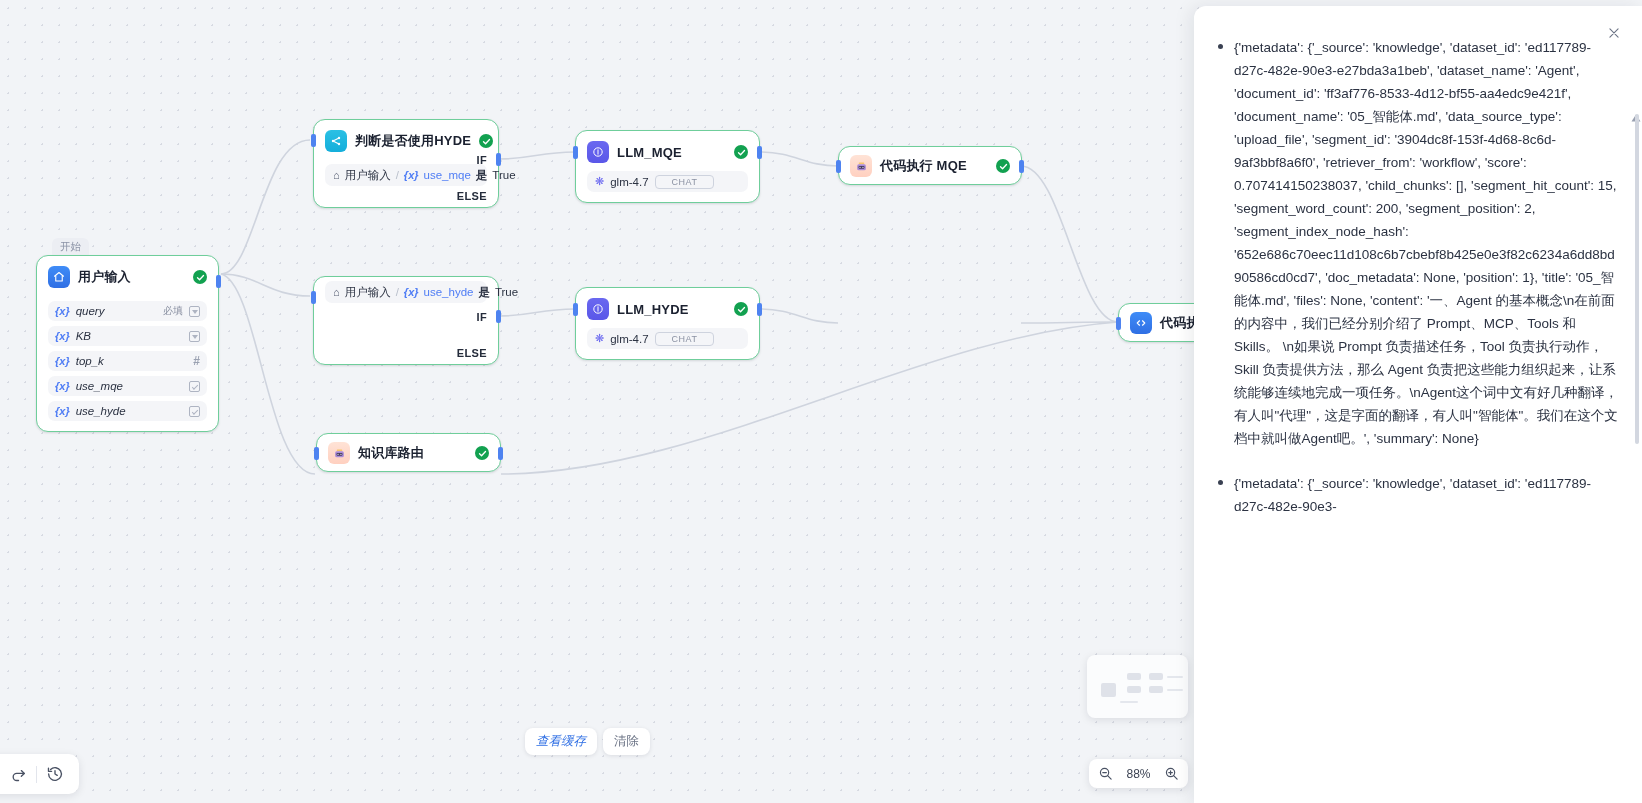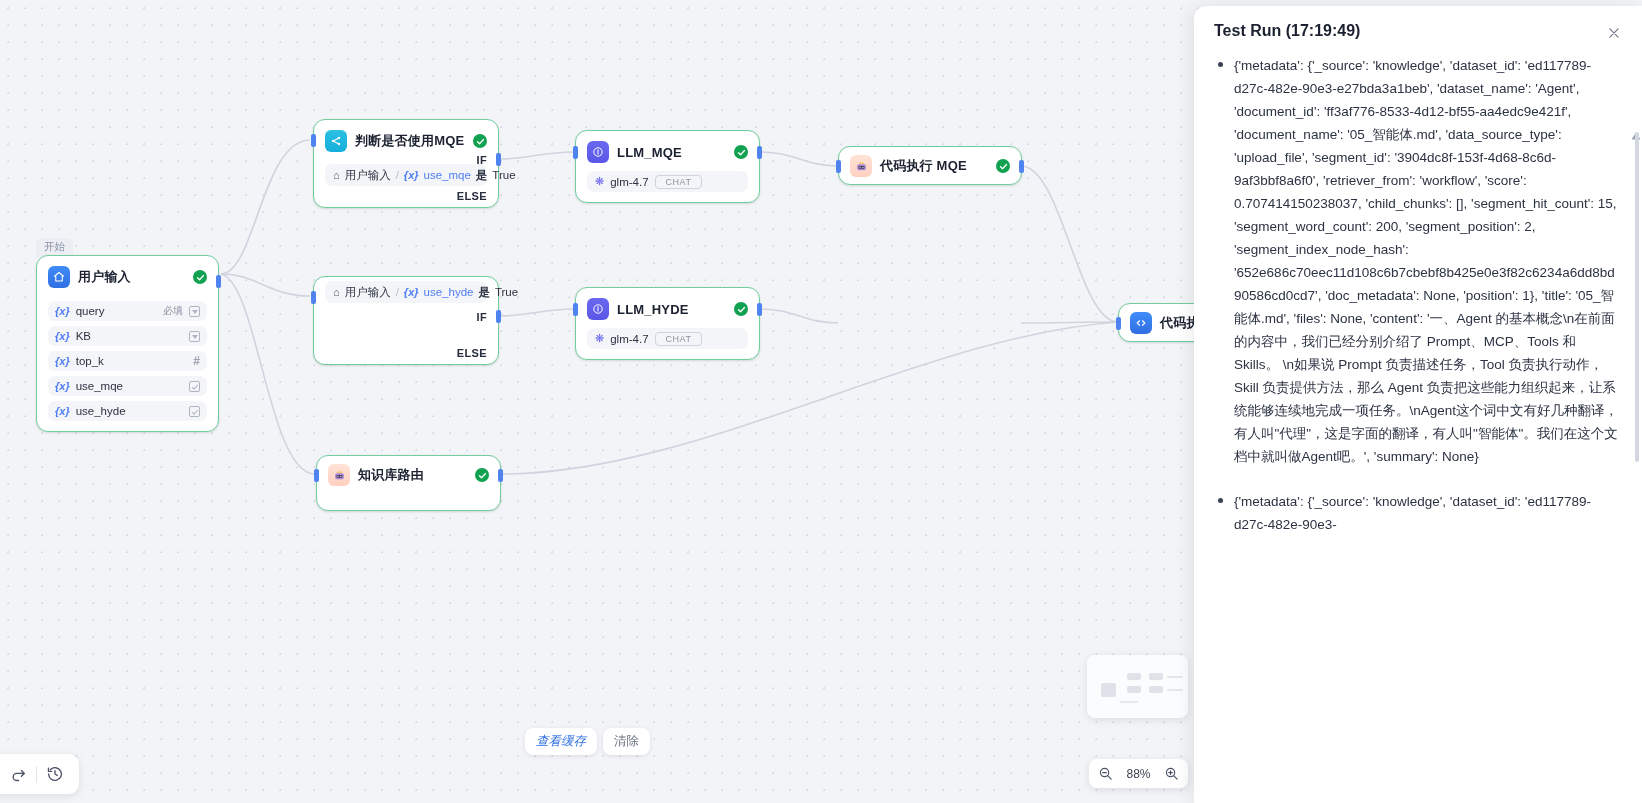--- a/index.html
+++ b/index.html
@@ -59,21 +59,21 @@
   .node-body { padding: 0 11px 10px 11px; }
 
   
   .var-row {
     display: flex; align-items: center; gap: 6px;
     background: #f4f5f8; border-radius: 7px;
     height: 20px; margin-top: 5px; padding: 0 7px;
     font-size: 11.5px; color: #2b3242;
   }
   .var-x { color: #4f7df5; font-style: italic; font-size: 11px; font-weight: 600;}
-  .var-name { color: #2b3242; }
+  .var-name { color: #2b3242; font-style: italic; }
   .var-tail { margin-left: auto; display:flex; align-items:center; gap:6px; color:#9aa1b1; font-size: 10.5px;}
   .req { color:#8b92a3; font-size: 10px; }
   .tinybox {
     width: 11px; height: 11px; border: 1.2px solid #aeb4c2; border-radius: 2px;
     display:inline-block; position: relative;
   }
   .tinybox.sel::after{
     content:""; position:absolute; left:2px; top:3.5px;
     width:5px;height:2px;border-left:1.2px solid #aeb4c2;border-bottom:1.2px solid #aeb4c2;
     transform:rotate(-45deg);
@@ -107,21 +107,21 @@
 
   
   .model {
     display:flex; align-items:center; gap:6px;
     background:#f4f5f8; border-radius:7px; height:21px; padding:0 8px;
     font-size:11.5px; color:#2b3242;
   }
   .model .dot { color:#6a68f0; font-size:11px; }
   .chat-tag {
     border:1px solid #ced3de; color:#8b92a3; border-radius:4px;
-    font-size:9px; padding:0 10px; line-height:12px; letter-spacing:.5px;
+    font-size:9px; padding:0 16px; line-height:12px; letter-spacing:.5px;
   }
 
   .node-tag {
     position:absolute; font-size:10.5px; color:#8b93a6;
     background:#eceef3; border-radius:6px 6px 0 0; padding:2px 8px 3px 8px;
   }
 
   .port {
     position:absolute; width:5px; height:13px; border-radius:2px;
     background:#4e83f0;
@@ -235,21 +235,21 @@
         <path d="M760,309 C795,309 805,323 838,323"></path>
 
         <path d="M1021,166 C1062,166 1078,322 1118,322"></path>
 
         <path d="M1021,323 C1060,323 1080,322 1118,322"></path>
 
         <path d="M501,474 C700,474 920,336 1118,322"></path>
       </g>
     </svg>
 
-    <div class="node-tag" style="left:36px; top:238px;">开始</div>
+    <div class="node-tag" style="left:52px; top:238px;">开始</div>
     <div class="node" style="left:36px; top:255px; width:183px;">
       <div class="node-head">
         <span class="node-icon ic-blue">
           <svg width="12" height="12" viewBox="0 0 24 24" fill="none" stroke="#fff" stroke-width="2.2" stroke-linecap="round" stroke-linejoin="round">
             <path d="M3 10.5 12 3l9 7.5"></path>
               <path d="M5.5 9.5V20h13V9.5"></path>
           </svg>
         </span>
         <span class="node-title">用户输入</span>
         <span class="ok-badge">
@@ -308,21 +308,21 @@
     <div class="node" style="left:313px; top:119px; width:186px; height:89px;">
       <div class="node-head">
         <span class="node-icon ic-cyan">
           <svg width="12" height="12" viewBox="0 0 24 24" fill="none" stroke="#fff" stroke-width="2.2" stroke-linecap="round">
               <circle cx="6" cy="12" r="2.4" fill="#fff" stroke="none"></circle>
             <circle cx="18" cy="6" r="2.4" fill="#fff" stroke="none"></circle>
             <circle cx="18" cy="18" r="2.4" fill="#fff" stroke="none"></circle>
             <path d="M8 11 16 6.8M8 13 16 17.2"></path>
             </svg>
         </span>
-        <span class="node-title">判断是否使用MQE</span>
+        <span class="node-title">判断是否使用HYDE</span>
         <span class="ok-badge">
           <svg width="9" height="9" viewBox="0 0 24 24" fill="none" stroke="#fff" stroke-width="3.5" stroke-linecap="round" stroke-linejoin="round">
               <path d="M4 12.5 9.5 18 20 6.5"></path>
             </svg>
         </span>
       </div>
       <div class="branch-label" style="top:34px;">IF</div>
       <div class="node-body" style="padding-top:4px;">
         <div class="cond">
           <span class="home">⌂</span>
@@ -425,21 +425,21 @@
           <svg width="9" height="9" viewBox="0 0 24 24" fill="none" stroke="#fff" stroke-width="3.5" stroke-linecap="round" stroke-linejoin="round">
               <path d="M4 12.5 9.5 18 20 6.5"></path>
             </svg>
         </span>
       </div>
       <span class="port" style="left:-3px; top:13px;"></span>
       <span class="port" style="right:-3px; top:13px;"></span>
     </div>
 
 
-    <div class="node" style="left:316px; top:455px; width:185px; height:56px;">
+    <div class="node" style="left:316px; top:433px; width:185px; height:39px;">
       <div class="node-head" style="padding:8px 11px;">
         <span class="node-icon ic-peach">
           <svg width="13" height="13" viewBox="0 0 24 24">
             <rect x="4" y="8" width="16" height="11" rx="3" fill="#a98bd6"></rect>
             <rect x="6.5" y="11" width="11" height="5" rx="1.5" fill="#463a5e"></rect>
             <circle cx="9.3" cy="13.5" r="1.1" fill="#fff"></circle>
               <circle cx="14.7" cy="13.5" r="1.1" fill="#fff"></circle>
             <rect x="7" y="4.5" width="10" height="3" rx="1.2" fill="#f6c66b"></rect>
           </svg>
         </span>
@@ -516,21 +516,20 @@
           <path d="M7.6 10.5h5.8M10.5 7.6v5.8"></path>
           </svg>
       </span>
     </div>
 
   </div>
 
   <div id="panel">
 
     <div class="panel-head">
-      <div class="panel-title">Test Run (17:19:49)</div>
       <div class="panel-close">
         <svg width="14" height="14" viewBox="0 0 24 24" fill="none" stroke="currentColor" stroke-width="1.9" stroke-linecap="round">
             <path d="M5 5 19 19M19 5 5 19"></path>
           </svg>
       </div>
     </div>
 
     <div class="panel-body">
       <ul class="json-list">
         <li class="json-item">

